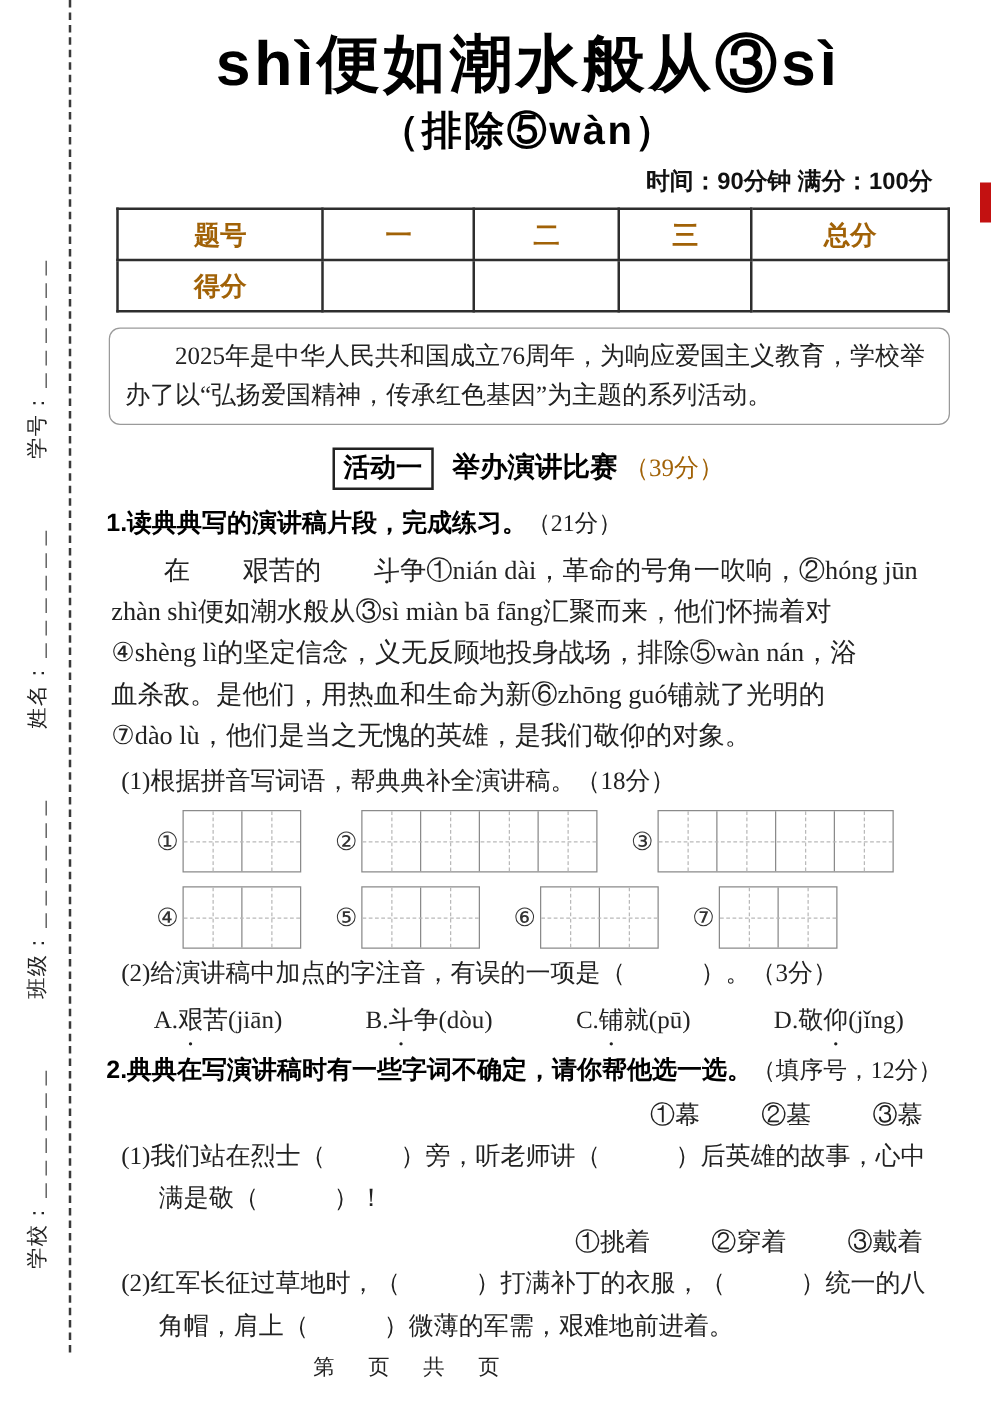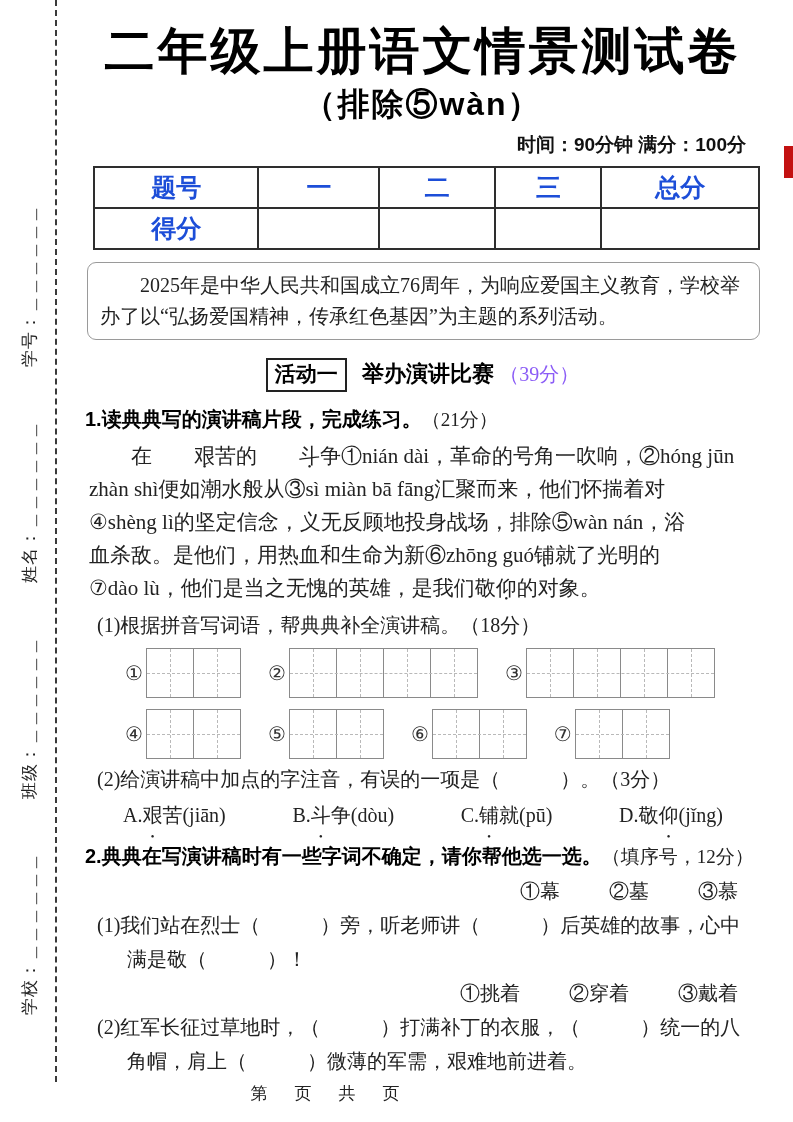--- a/index.html
+++ b/index.html
@@ -16,31 +16,31 @@
   .main{position:absolute;left:85px;top:0;width:675px;}
   .title{margin:22px 0 0 0;text-align:center;font-family:"Liberation Sans",sans-serif;
          font-weight:900;font-size:50px;line-height:58px;letter-spacing:3px;color:#000;}
   .subtitle{margin:4px 0 0 0;text-align:center;font-family:"Liberation Sans",sans-serif;
             font-weight:900;font-size:32px;line-height:40px;letter-spacing:2px;color:#000;}
   .meta{margin:8px 14px 0 0;text-align:right;font-family:"Liberation Sans",sans-serif;
         font-weight:700;font-size:19px;color:#111;}
   
   table.score{border-collapse:collapse;margin:8px 0 0 8px;table-layout:fixed;}
   table.score td{border:2px solid #2e2e2e;height:37px;text-align:center;vertical-align:middle;
-                 font-family:"Liberation Sans",sans-serif;font-weight:700;font-size:25px;color:#1d4ed8;}
+                 font-family:"Liberation Sans",sans-serif;font-weight:700;font-size:21px;color:#a16207;}
   .c0{width:162px}.c1{width:118px}.c2{width:113px}.c3{width:103px}.c4{width:155px}
   
   .notice{margin:12px 0 0 2px;border:1.5px solid #9a9a9a;border-radius:9px;
           padding:7px 12px;font-size:20px;line-height:31px;text-indent:2em;color:#222;}
   
   .activity{margin:18px 0 0 0;text-align:center;font-size:21px;}
   .badge{display:inline-block;border:2px solid #222;padding:0px 7px 2px 7px;margin-right:10px;
          font-family:Liberation Serif, serif;font-weight:800;font-size:21px;color:#000;}
   .act-title{font-family:"Liberation Sans",sans-serif;font-weight:800;font-size:22px;color:#000;}
-  .act-score{font-size:20px;color:#8b5cf6;}
+  .act-score{font-size:20px;color:#a16207;}
   
   .stem{margin:13px 0 0 0;font-family:"Liberation Sans",sans-serif;font-weight:800;
         font-size:20px;line-height:28px;color:#000;white-space:nowrap;}
   .stem .score{font-family:"Liberation Serif",serif;font-weight:400;font-size:19px;color:#222;}
   .passage{margin:6px 0 0 4px;font-size:21px;line-height:33px;color:#222;}
   .passage .line{white-space:nowrap;}
   .passage .indent{text-indent:2em;}
   .subq{margin:6px 0 0 12px;font-size:20px;line-height:28px;color:#222;white-space:nowrap;}
   
   .pa-grid{margin:9px 0 0 40px;display:flex;flex-wrap:wrap;column-gap:27px;row-gap:11px;
@@ -73,21 +73,21 @@
 <body>
 
 <div class="paper">
 
   <div class="seal-dash"></div>
   <div class="seal-fields">学校：＿＿＿＿＿＿　　　班级：＿＿＿＿＿＿　　　姓名：＿＿＿＿＿＿　　　学号：＿＿＿＿＿＿</div>
   <div class="red-tab"></div>
 
   <div class="main">
 
-    <div class="title">二年级上册语文情景测试卷</div>
+    <div class="title">shì便如潮水般从③sì</div>
     <div class="subtitle">（排除⑤wàn）</div>
     <div class="meta">时间：90分钟  满分：100分</div>
 
     <table class="score">
       <tbody>
           <tr>
         <td class="c0">题号</td>
         <td class="c1">一</td>
         <td class="c2">二</td>
         <td class="c3">三</td>

